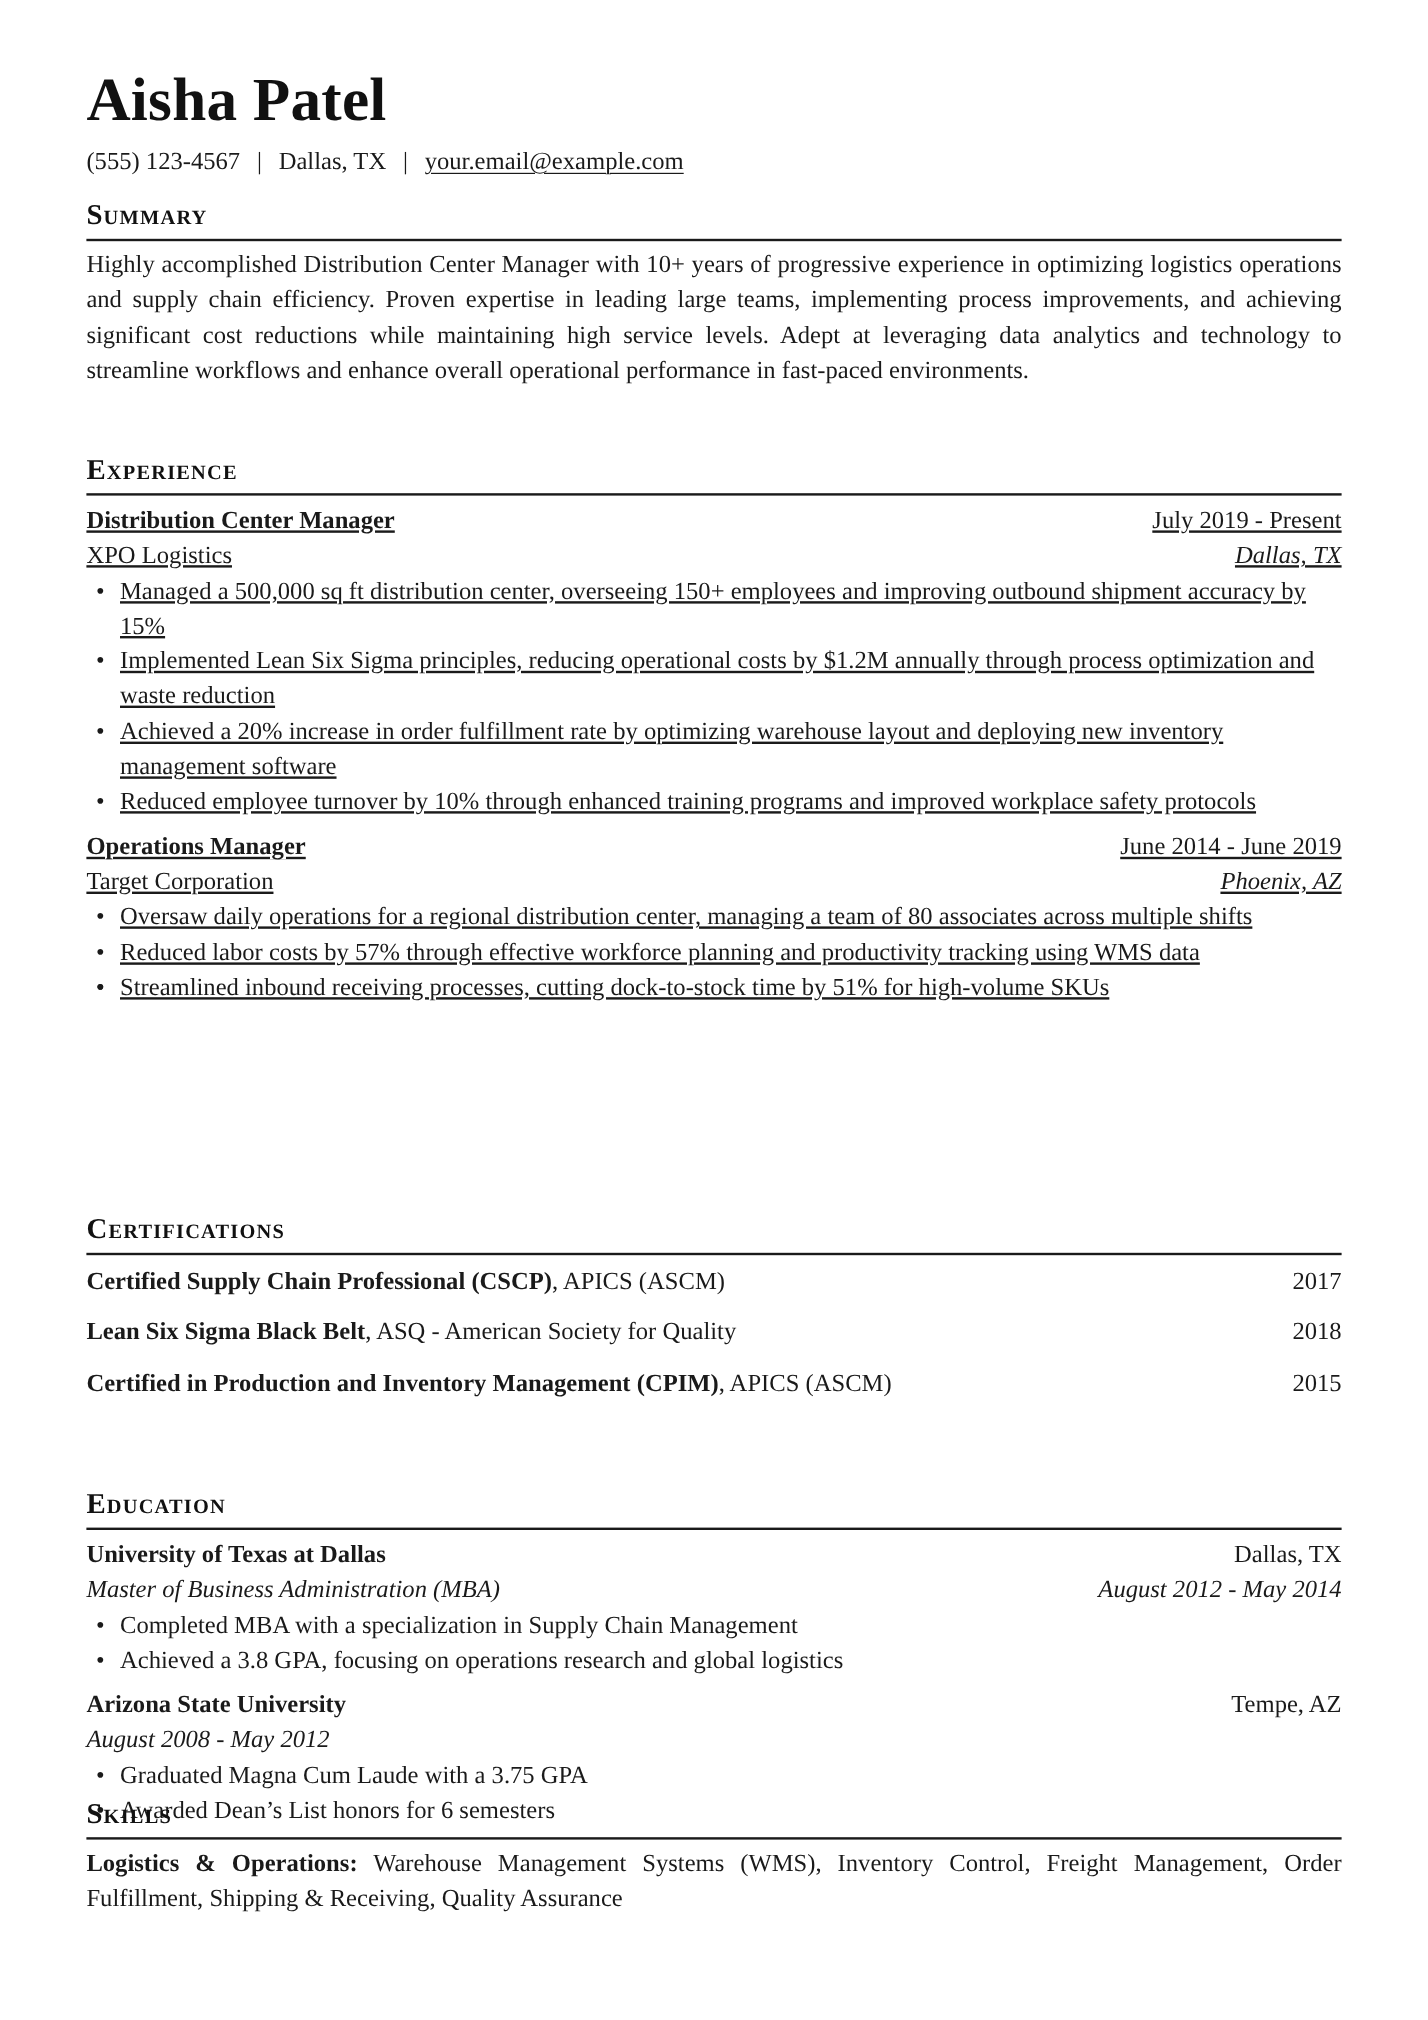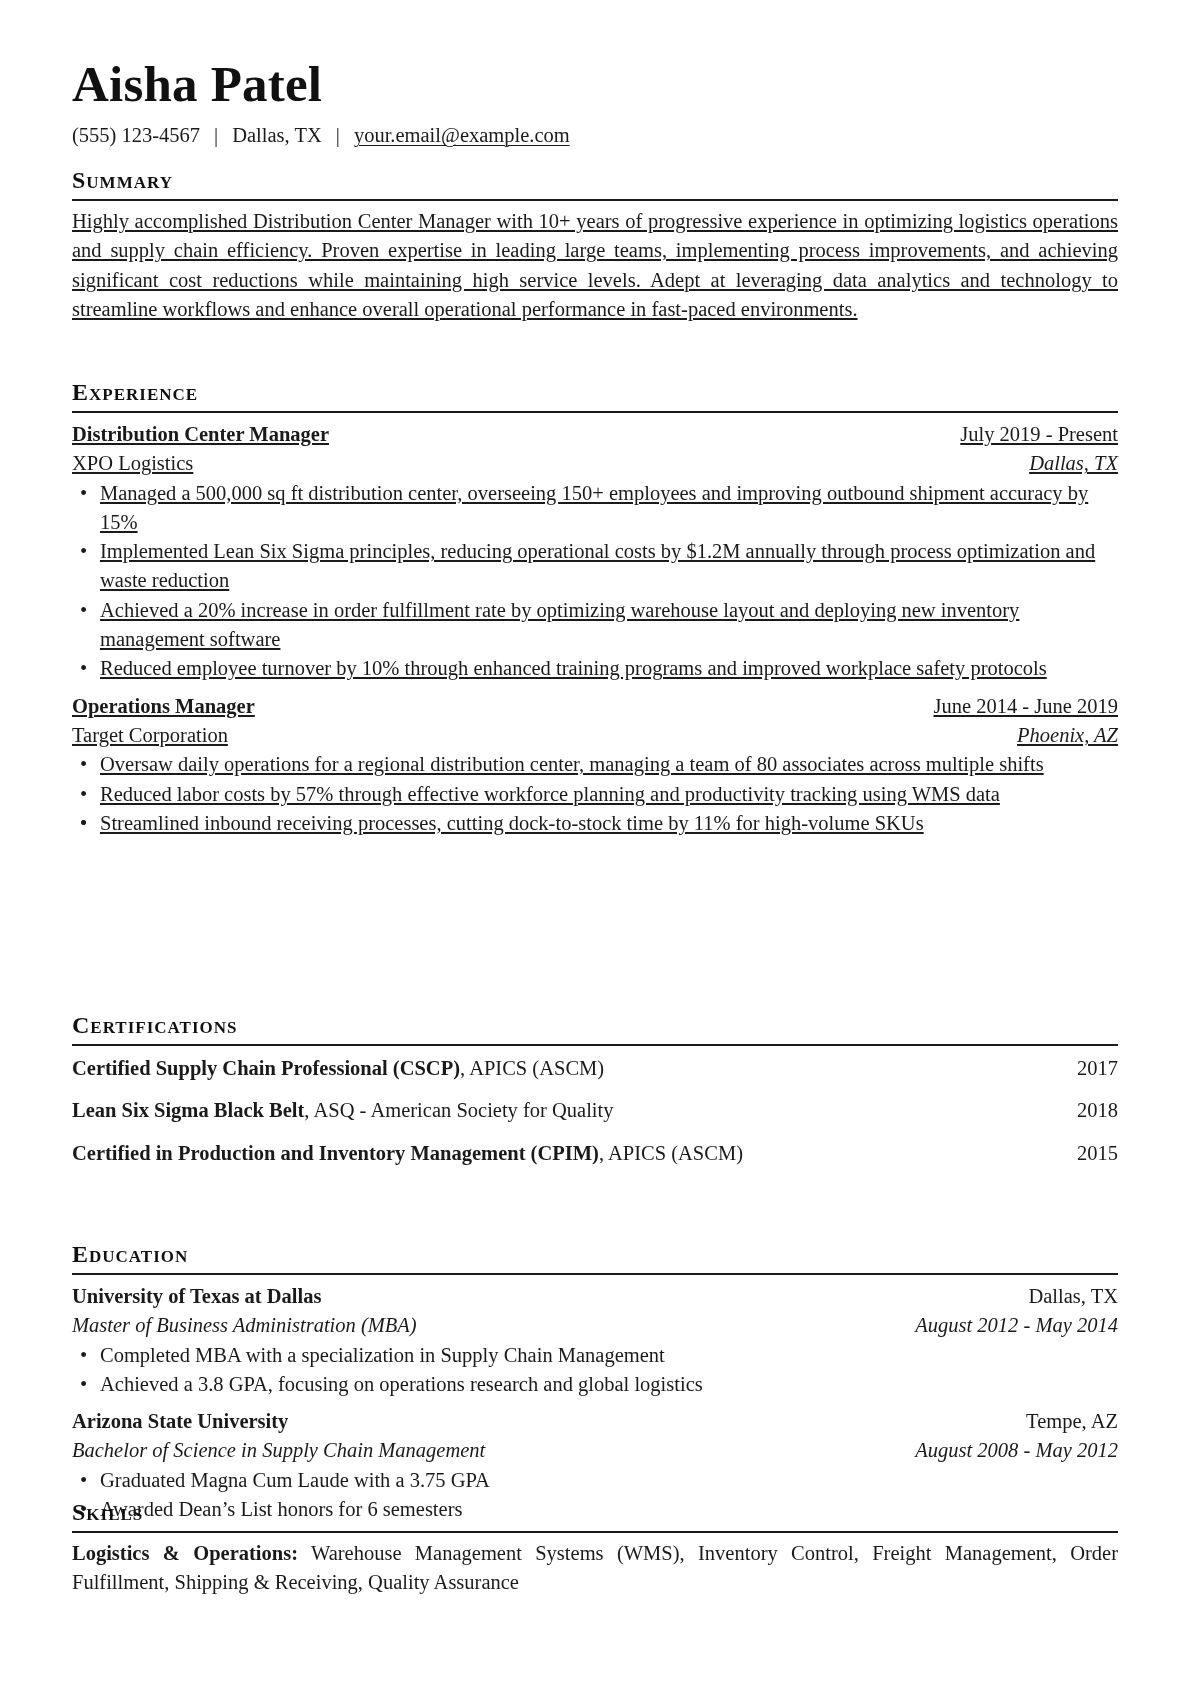--- a/index.html
+++ b/index.html
@@ -13,21 +13,21 @@
   .section { position: absolute; left: 0; width: 1046px; }
   .sec-title { font-size: 24px; font-weight: bold; font-variant: small-caps; letter-spacing: 1px; line-height: 28px; height: 28px; color: #111; }
   .rule { height: 2px; background: #1a1a1a; margin-top: 5px; }
   .body { font-size: 20.5px; line-height: 29.3px; }
   .row { display: flex; justify-content: space-between; align-items: baseline; font-size: 20.5px; line-height: 29.3px; white-space: nowrap; }
   .bold { font-weight: bold; }
   .ital { font-style: italic; }
   ul { list-style: none; margin: 0; padding: 0; }
   li { position: relative; padding-left: 28px; font-size: 20.5px; line-height: 29.3px; }
   li .bullet { position: absolute; left: 8px; top: 0; }
-  .summary-text { margin-top: 6px; text-align: justify; text-decoration: underline; }
+  .summary-text { margin-top: 6px; text-align: justify; }
   .job { }
   .job + .job { margin-top: 8px; }
   .cert-row { margin-top: 13px; }
   .cert-row:first-child { margin-top: 8px; }
   .edu + .edu { margin-top: 8px; }
   .skills-text { margin-top: 6px; text-align: justify; }
 </style>
 </head>
 <body>
 
@@ -71,21 +71,21 @@
           <span>June 2014 - June 2019</span>
         </div>
         <div class="row">
           <span>Target Corporation</span>
           <span class="ital">Phoenix, AZ</span>
         </div>
         <ul>
           <li><span class="bullet">•</span><span>Oversaw daily operations for a regional distribution center, managing a team of 80 associates across multiple shifts</span></li>
           <li><span class="bullet">•</span><span>Reduced labor costs by 57% through effective workforce planning and productivity tracking using WMS data</span></li>
           <li><span class="bullet">•</span></li>
-          <li><span class="bullet">•</span><span>Streamlined inbound receiving processes, cutting dock-to-stock time by 11% for high-volume SKUs</span></li>
+          <li><span class="bullet">•</span><span>Streamlined inbound receiving processes, cutting dock-to-stock time by 51% for high-volume SKUs</span></li>
         </ul>
       </div>
     </div>
   </div>
 
   <div class="section" style="top:1011px;">
     <div class="sec-title">Certifications</div>
     <div class="rule"></div>
     <div>
       <div class="row cert-row">
@@ -120,21 +120,20 @@
           <li><span class="bullet">•</span><span>Completed MBA with a specialization in Supply Chain Management</span></li>
           <li><span class="bullet">•</span><span>Achieved a 3.8 GPA, focusing on operations research and global logistics</span></li>
         </ul>
       </div>
       <div class="edu">
         <div class="row">
           <span class="bold">Arizona State University</span>
           <span>Tempe, AZ</span>
         </div>
         <div class="row">
-          <span class="ital">Bachelor of Science in Supply Chain Management</span>
           <span class="ital">August 2008 - May 2012</span>
         </div>
         <ul>
           <li><span class="bullet">•</span><span>Graduated Magna Cum Laude with a 3.75 GPA</span></li>
           <li><span class="bullet">•</span><span>Awarded Dean’s List honors for 6 semesters</span></li>
         </ul>
       </div>
     </div>
   </div>
 

